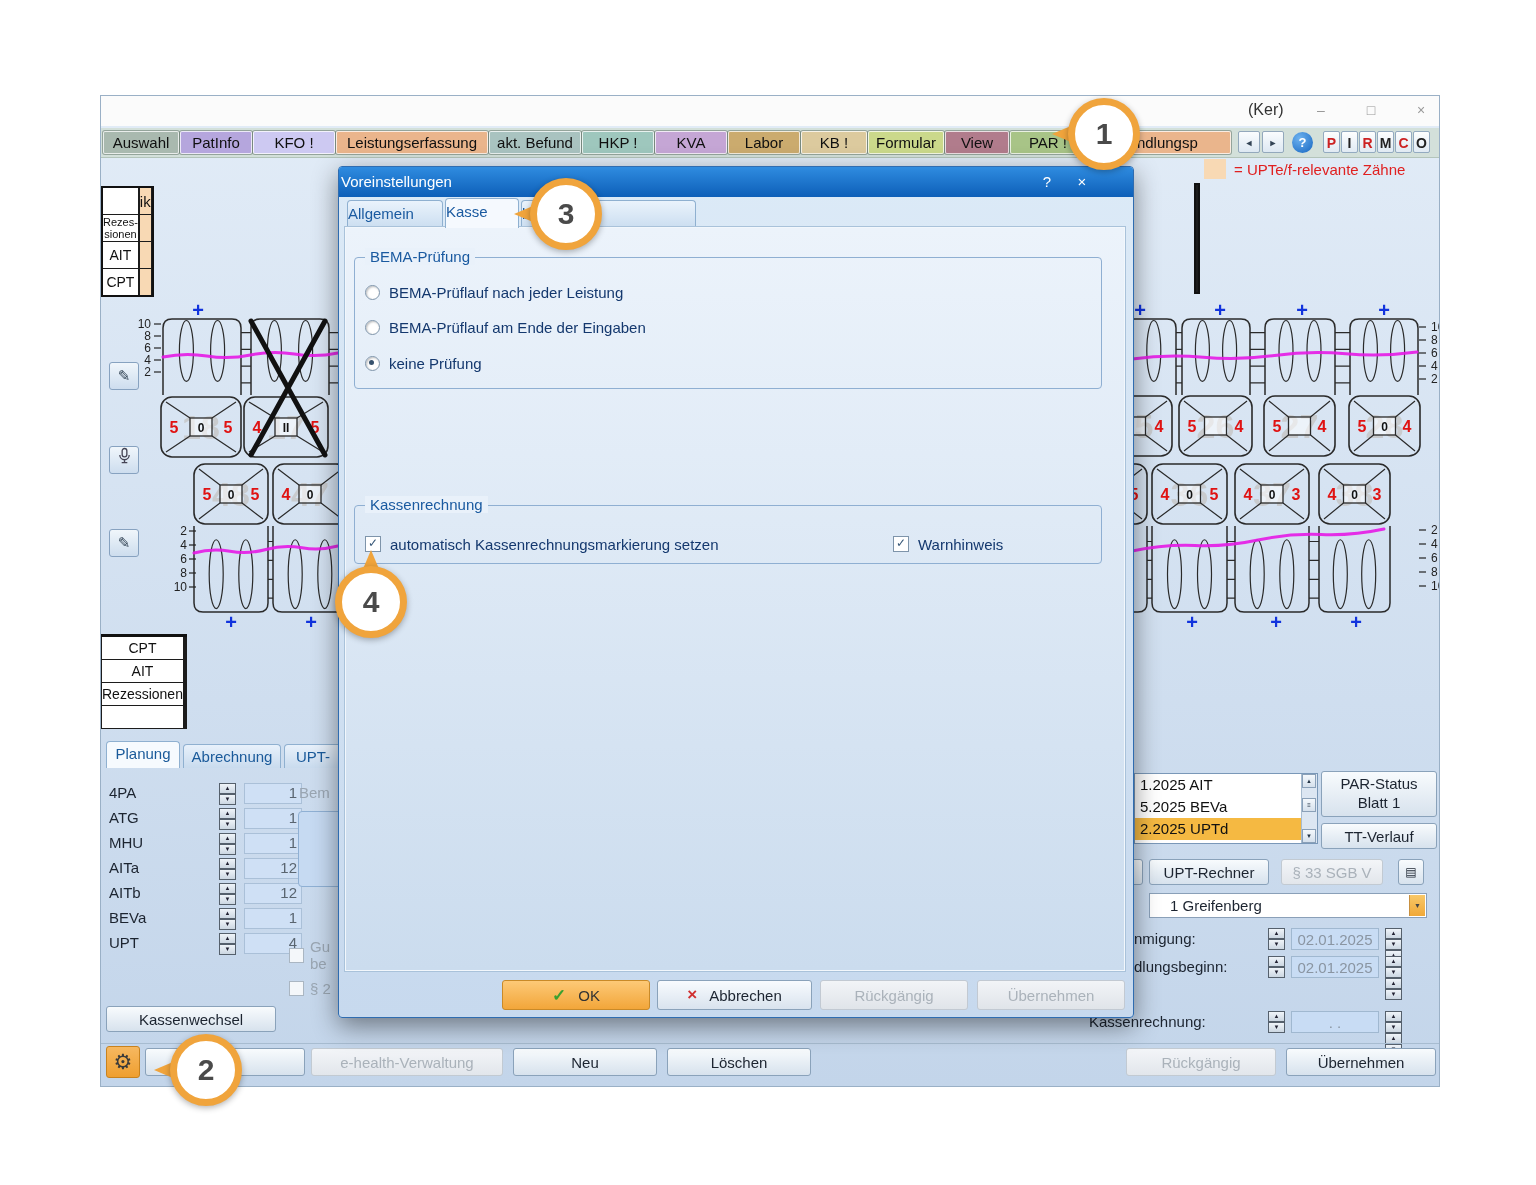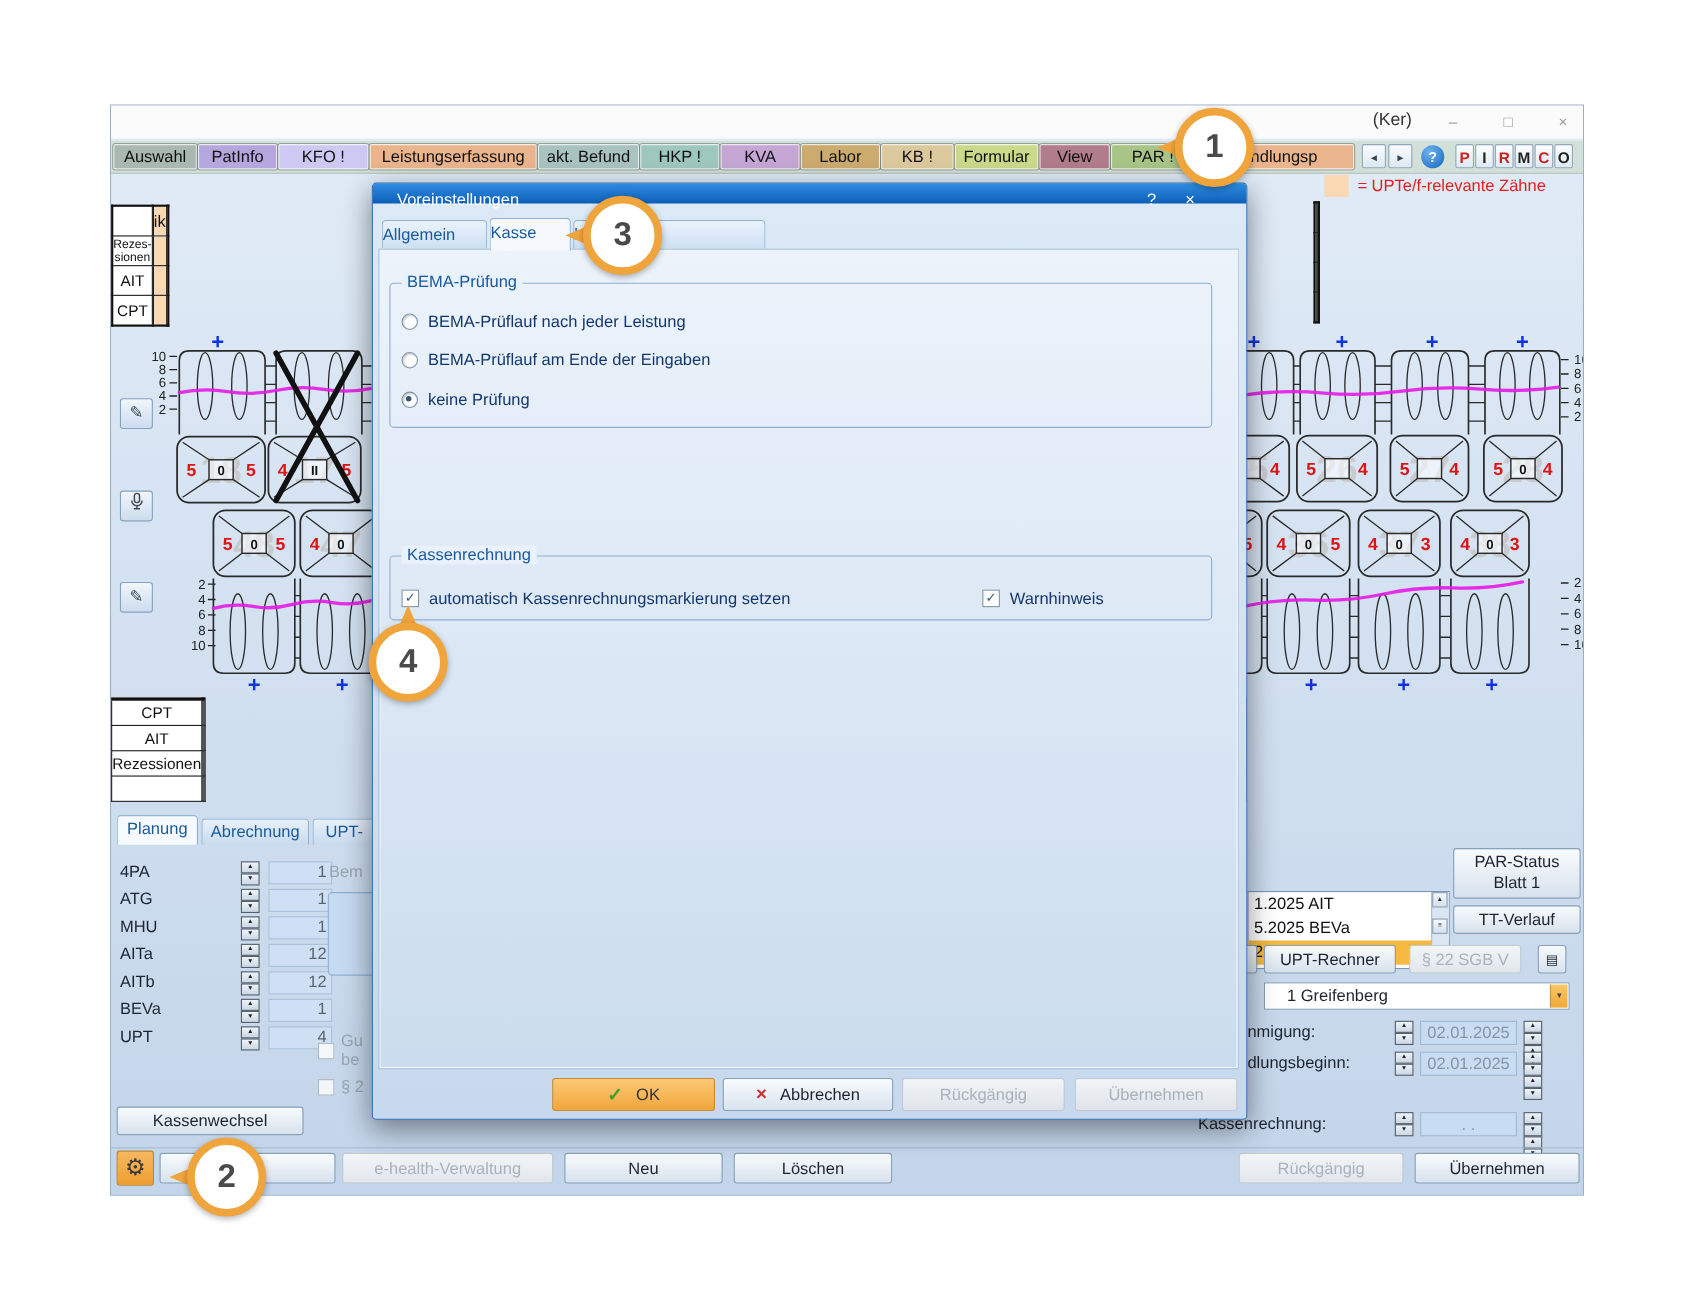--- a/index.html
+++ b/index.html
@@ -28,38 +28,38 @@
   .valfield{position:absolute;background:#cfe0f5;border:1px solid #aac0d8;color:#5a6570;font-size:15px;text-align:right;padding-right:4px;box-sizing:border-box;}
   .spin{display:inline-flex;flex-direction:column;width:17px;height:22px;vertical-align:middle;}
   .spin b{flex:1;border:1px solid #55606c;background:linear-gradient(#eff4f9,#ccd7e2);font-size:6px;line-height:9px;text-align:center;color:#223;font-weight:normal;}
   .sbtn{position:absolute;background:linear-gradient(#f8fbfd,#d7e2ed);border:1px solid #8aa2ba;border-radius:3px;color:#1c2430;font-size:15px;display:flex;align-items:center;justify-content:center;box-sizing:border-box;}
   .sbtn.disabled{color:#aab2ba;border-color:#c2cad2;background:linear-gradient(#f3f5f8,#e2e6eb);}
   .graytxt{color:#9aa6b2;}
   .bluebox{position:absolute;background:#c6daf2;border:1px solid #8fb0d4;border-radius:4px;}
   .cbrow{position:absolute;display:flex;gap:6px;color:#9aa6b2;font-size:15px;align-items:center;}
   .cbsq{width:13px;height:13px;background:#f4f7fa;border:1px solid #aab6c2;flex:none;}
   .dialog{position:absolute;left:237px;top:70px;width:794px;height:850px;background:linear-gradient(#dcea f7,#c7d9ee);background:linear-gradient(#dceaf7,#c7d9ee);border:1px solid #2f6cb0;border-radius:4px;box-shadow:0 8px 26px rgba(0,0,0,.45);z-index:10;}
-  .dlg-title{position:absolute;left:0;top:0;right:0;height:18px;background:linear-gradient(#2f8ce0,#0d5fb8);border-radius:3px 3px 0 0;color:#fff;font-size:15px;line-height:30px;padding-left:22px;box-sizing:border-box;}
+  .dlg-title{position:absolute;left:0;top:0;right:0;height:30px;background:linear-gradient(#2f8ce0,#0d5fb8);border-radius:3px 3px 0 0;color:#fff;font-size:15px;line-height:30px;padding-left:2px;box-sizing:border-box;}
   .dlg-x{position:absolute;top:0;height:30px;line-height:30px;color:#fff;font-size:15px;text-align:center;width:26px;}
   .dtab{position:absolute;top:33px;height:26px;line-height:26px;font-size:15px;color:#1a5aa0;background:linear-gradient(#eaf3fc,#cddff1);border:1px solid #8fb0d0;border-bottom:none;border-radius:4px 4px 0 0;box-sizing:border-box;}
   .dtab.active{background:#f5f9fe;top:31px;height:30px;z-index:3;}
   .dlg-body{position:absolute;left:6px;top:60px;width:780px;height:744px;background:linear-gradient(#ecf3fb,#cbdcee);border:1px solid #f2f7fc;box-shadow:0 0 0 1px #a9c2da;box-sizing:border-box;}
   .group{position:absolute;left:15px;width:748px;border:1px solid #8fafd2;border-radius:4px;}
   .group-title{position:absolute;left:10px;top:-10px;padding:0 5px;font-size:15px;color:#1a5aa0;background:#e9f1fa;white-space:nowrap;}
   .opt{position:absolute;height:20px;display:flex;align-items:center;gap:9px;}
   .radio{width:13px;height:13px;border-radius:50%;background:#fff;border:1px solid #7e94aa;box-shadow:inset 1px 1px 2px rgba(0,0,0,.25);flex:none;position:relative;}
   .radio.on::after{content:"";position:absolute;left:3px;top:3px;width:5px;height:5px;border-radius:50%;background:#37526e;}
   .cb{width:14px;height:14px;background:#fff;border:1px solid #7e94aa;font-size:12px;line-height:13px;text-align:center;color:#3a5a7a;flex:none;box-sizing:content-box;}
   .opt-label{font-size:15px;color:#14386e;white-space:nowrap;}
   .dbtn{position:absolute;height:30px;border-radius:3px;font-size:15px;display:flex;align-items:center;justify-content:center;gap:12px;box-sizing:border-box;}
   .dbtn .ic{font-weight:bold;font-size:17px;}
   .dbtn.normal{background:linear-gradient(#f8fbfe,#d9e3ee);border:1px solid #8aa2ba;color:#1c2430;}
   .dbtn.primary{background:linear-gradient(#fdc977,#f2a63a);border:1px solid #c98a28;color:#333;}
   .dbtn.disabled{background:linear-gradient(#f2f4f7,#e0e4e9);border:1px solid #c2c9d2;color:#aab2ba;}
-  .histbox{position:absolute;background:#fff;border:1px solid #7a98b8;box-sizing:border-box;margin-top:37px;}
+  .histbox{position:absolute;background:#fff;border:1px solid #7a98b8;box-sizing:border-box;}
   .hrow{height:22px;line-height:22px;font-size:15px;color:#111;padding-left:5px;white-space:nowrap;overflow:hidden;}
   .hrow.sel{background:#f5b942;}
   .hscroll{position:absolute;right:0;top:0;width:15px;height:100%;background:#dce6f2;border-left:1px solid #a8bcd0;}
   .hsb{position:absolute;left:0;width:14px;height:14px;background:linear-gradient(#f4f8fc,#d5e0ec);border:1px solid #8aa0b8;font-size:6px;text-align:center;line-height:13px;color:#234;box-sizing:border-box;}
   .drow-label{position:absolute;font-size:15px;color:#1c2430;white-space:nowrap;}
   .dfield{position:absolute;background:#c8dcf4;border:1px solid #a0b8d0;color:#8a95a2;font-size:15px;text-align:center;box-sizing:border-box;}
   .dropdown{position:absolute;background:#fff;border:1px solid #8aa0b8;font-size:15px;color:#1c2430;line-height:23px;padding-left:20px;box-sizing:border-box;}
   .dropbtn{position:absolute;right:1px;top:1px;bottom:1px;width:15px;background:linear-gradient(#f8c868,#f0a838);border-left:1px solid #c89040;font-size:7px;color:#444;text-align:center;line-height:22px;}
   .gearbtn{position:absolute;background:linear-gradient(#f6b860,#ef9f30);border:1px solid #c8821e;border-radius:3px;text-align:center;font-size:21px;color:#3a3a3a;box-sizing:border-box;}
   .callout{position:absolute;z-index:30;}
@@ -466,21 +466,21 @@
         <span class="hsb" style="bottom:0;">▼</span>
       </div>
       </div>
     <div class="sbtn" style="left:1220px;top:675px;width:116px;height:46px;flex-direction:column;line-height:1.25;">
       <span>PAR-Status</span>
       <span>Blatt 1</span>
     </div>
     <div class="sbtn" style="left:1220px;top:727px;width:116px;height:26px;">TT-Verlauf</div>
     <div class="sbtn" style="left:1026px;top:763px;width:16px;height:26px;"></div>
     <div class="sbtn" style="left:1048px;top:763px;width:120px;height:26px;">UPT-Rechner</div>
-    <div class="sbtn disabled" style="left:1180px;top:763px;width:102px;height:26px;">§ 22 SGB V</div>
+    <div class="sbtn disabled" style="left:1180px;top:763px;width:102px;height:26px;">§ 33 SGB V</div>
     <div class="sbtn" style="left:1297px;top:763px;width:26px;height:26px;font-size:12px;">▤</div>
     <div class="dropdown" style="left:1048px;top:797px;width:278px;height:25px;">
       <span>1 Greifenberg</span>
       <span class="dropbtn">▼</span>
     </div>
     <div style="position: absolute; left: 0px; top: 0px;">
         <span class="drow-label" style="left:1033px;top:834px;">nmigung:</span>
         <span style="position:absolute;left:1167px;top:832px;"><span class="spin">
             <b>▲</b>
             <b>▼</b>

